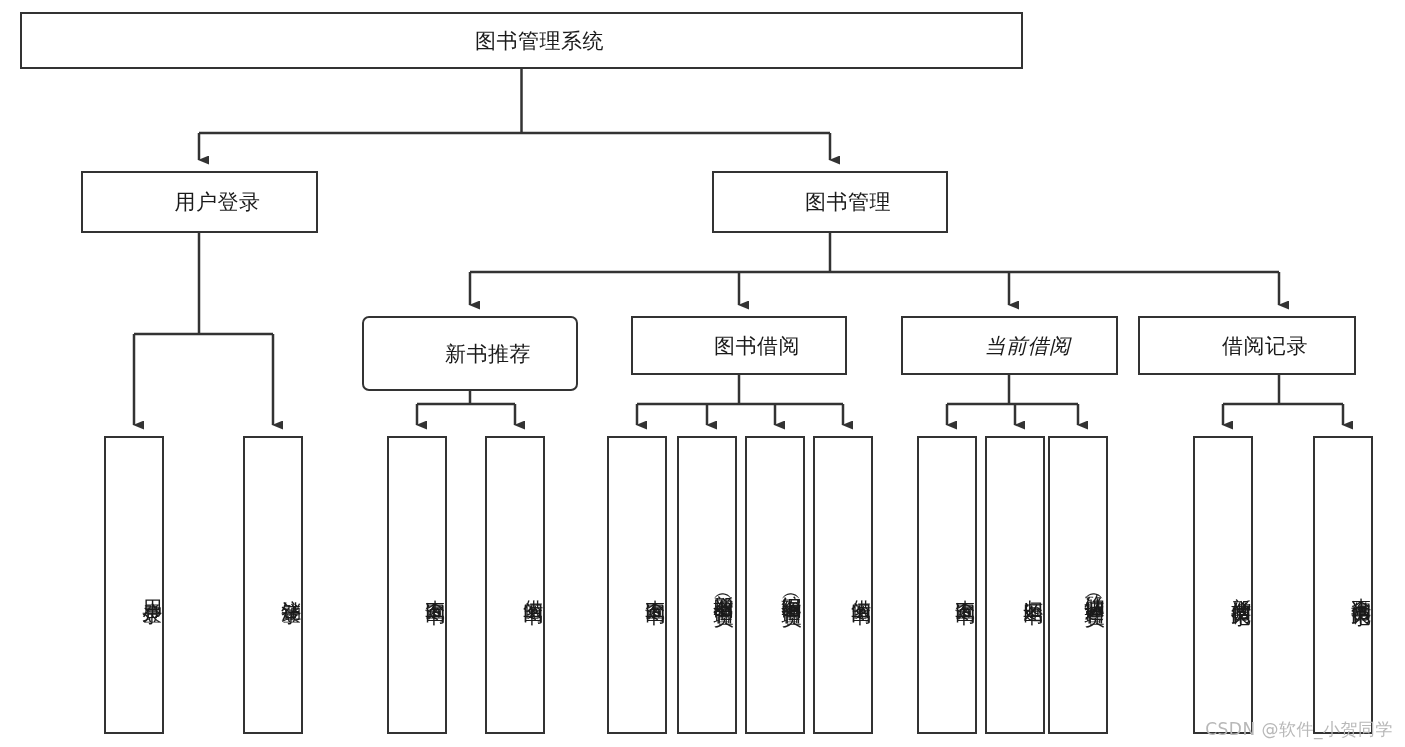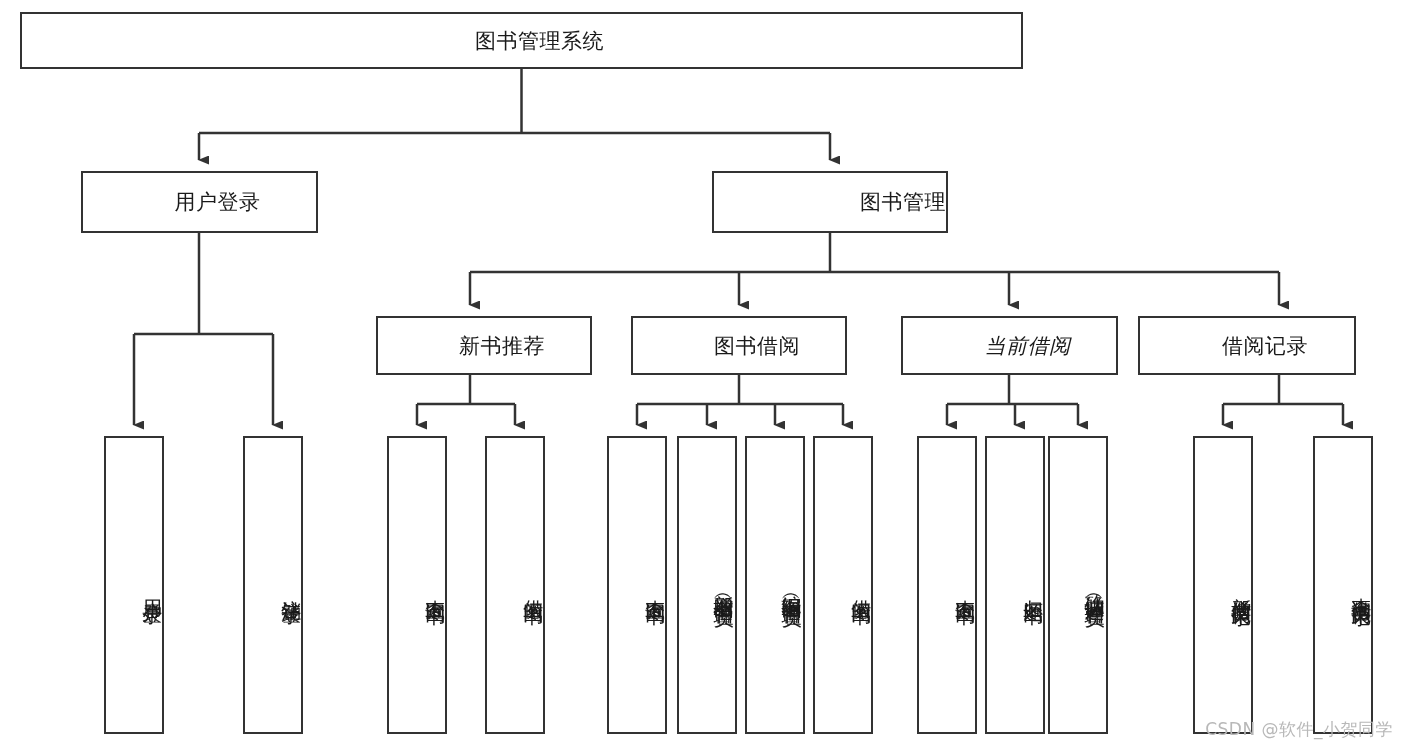--- a/index.html
+++ b/index.html
@@ -129,25 +129,25 @@
     </g>
   </svg>
 
   <div class="node horiz" style="left: 20px; top: 12px; width: 1003px; height: 57px;">
     <span class="label">图书管理系统</span>
   </div>
 
   <div class="node horiz" style="left: 81px; top: 171px; width: 237px; height: 62px;">
     <span class="label">用户登录</span>
   </div>
-  <div class="node horiz" style="left: 712px; top: 171px; width: 236px; height: 62px; justify-content: flex-end;">
+  <div class="node horiz" style="left: 712px; top: 171px; width: 236px; height: 62px;">
     <span class="label">图书管理</span>
   </div>
 
-  <div class="node horiz" style="left: 376px; top: 316px; width: 216px; height: 59px;">
+  <div class="node horiz" style="left: 362px; top: 316px; width: 216px; height: 75px; border-radius: 7px;">
     <span class="label">新书推荐</span>
   </div>
   <div class="node horiz" style="left: 631px; top: 316px; width: 216px; height: 59px;">
     <span class="label">图书借阅</span>
   </div>
   <div class="node horiz" style="left: 901px; top: 316px; width: 217px; height: 59px; font-style: italic;">
     <span class="label">当前借阅</span>
   </div>
   <div class="node horiz" style="left: 1138px; top: 316px; width: 218px; height: 59px;">
     <span class="label">借阅记录</span>

